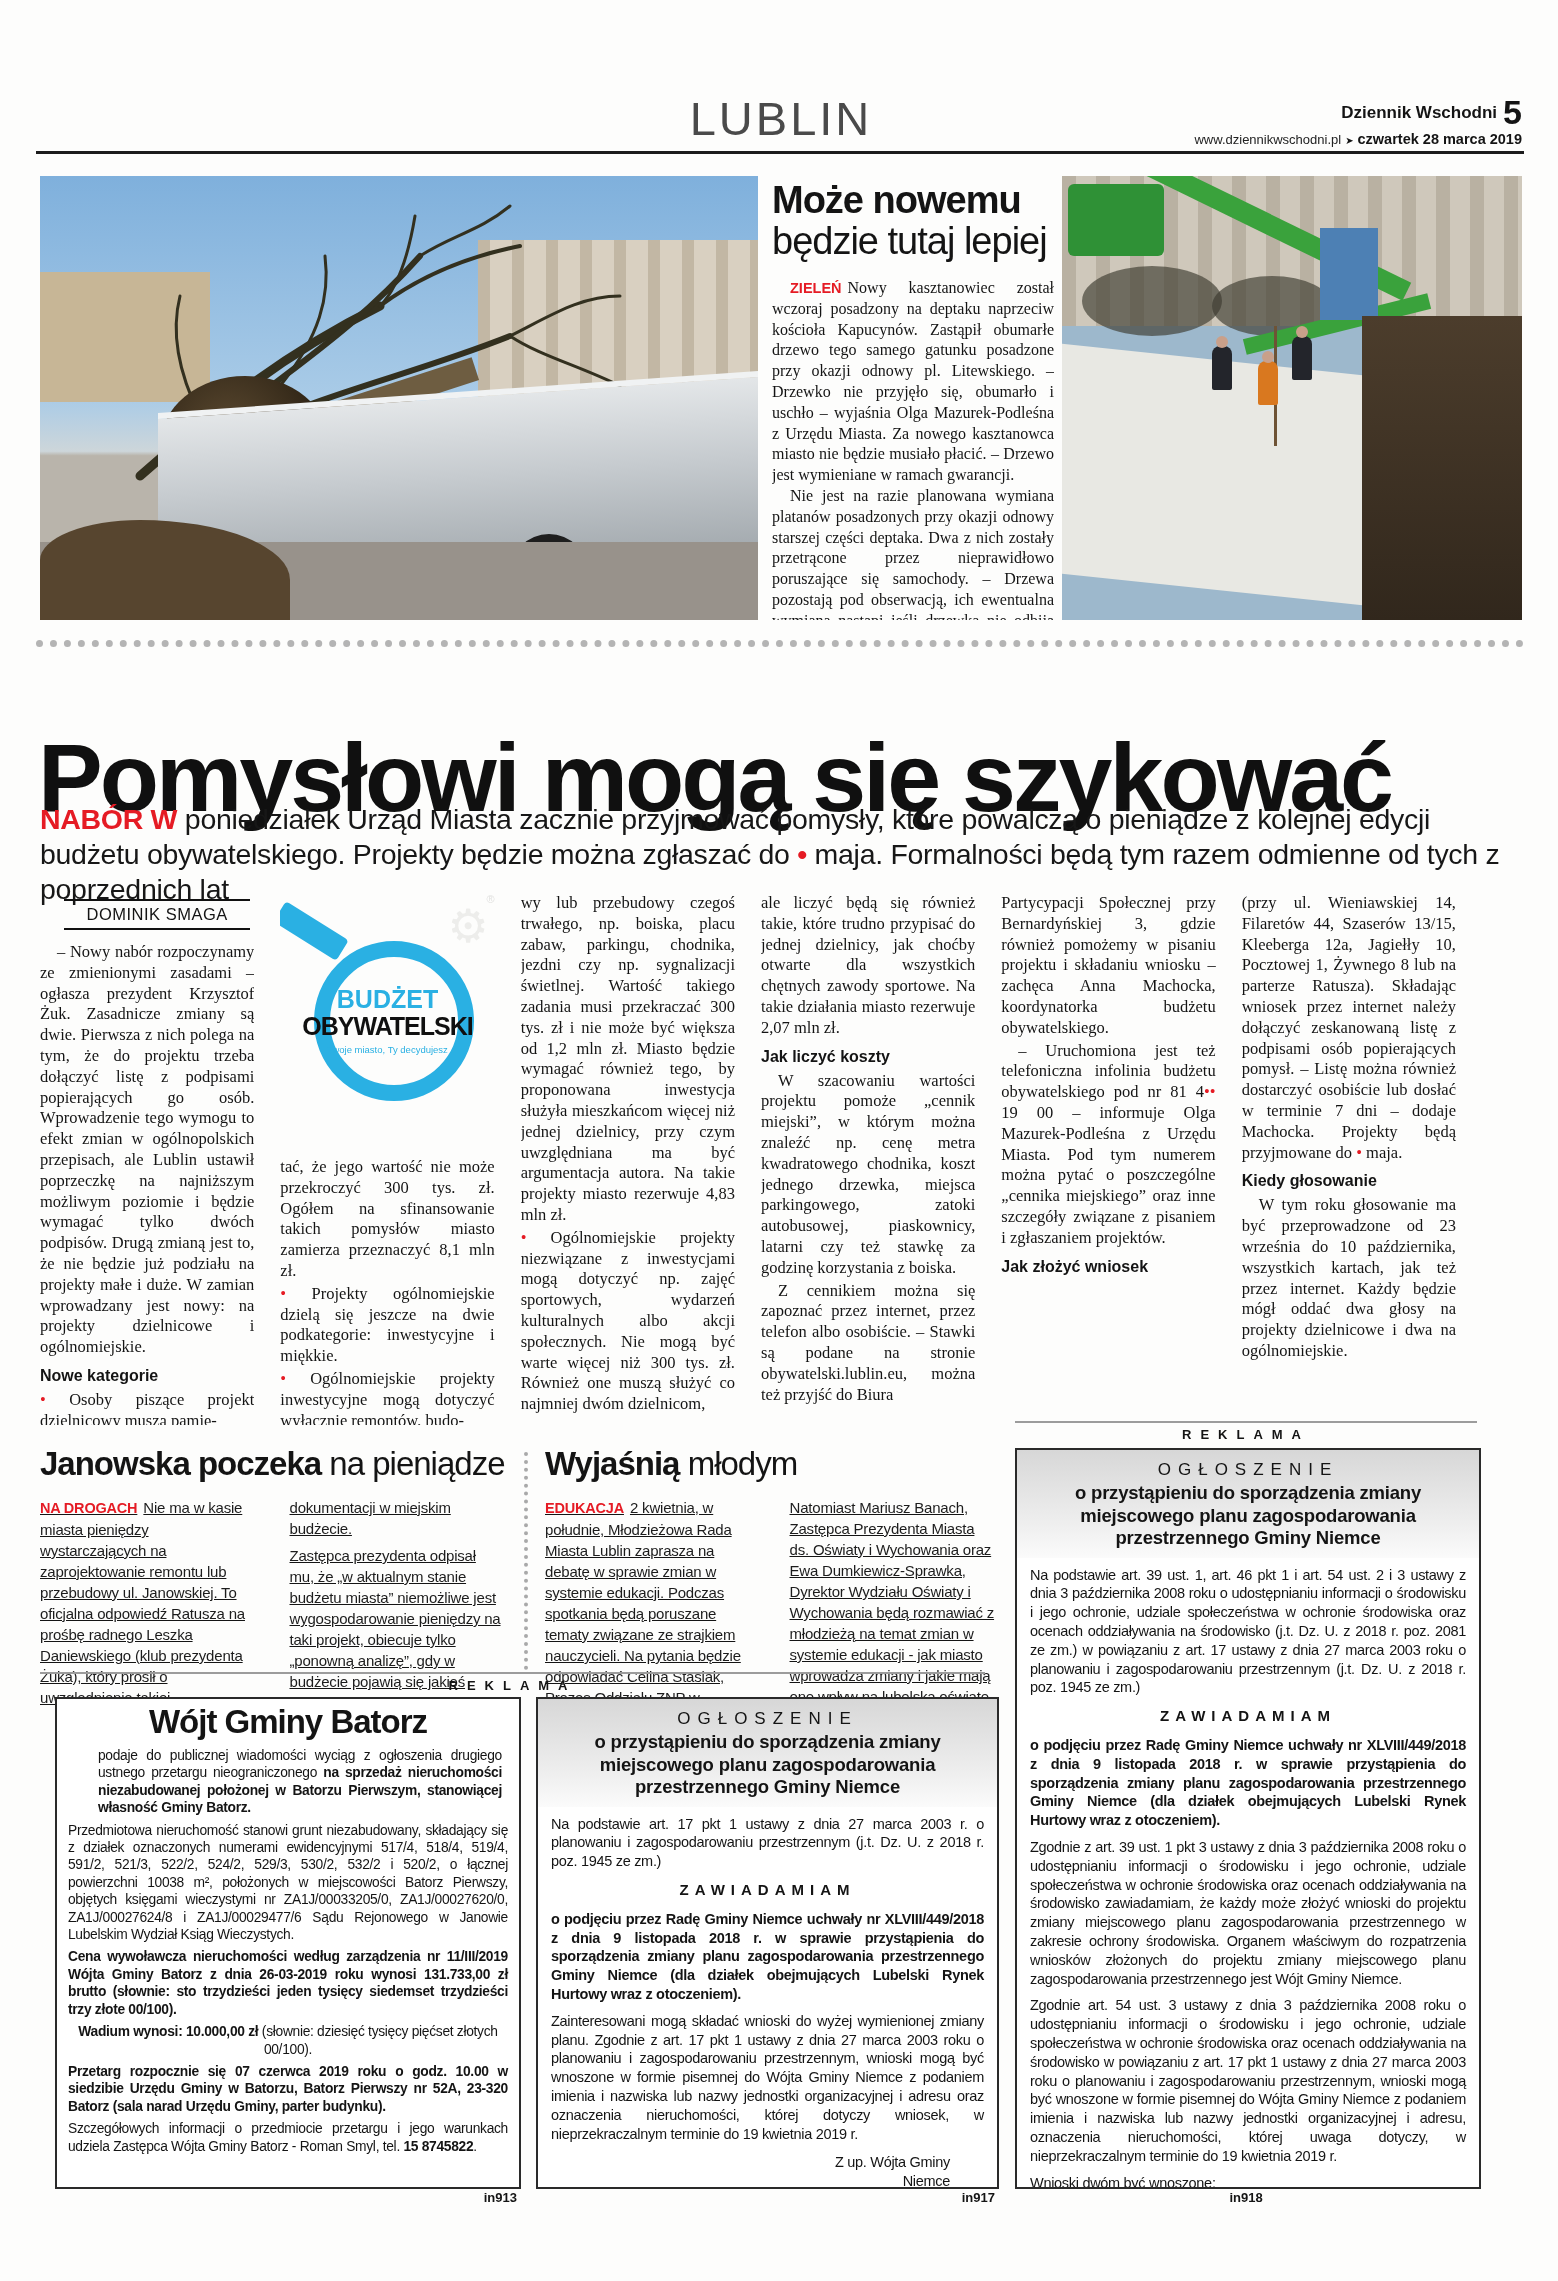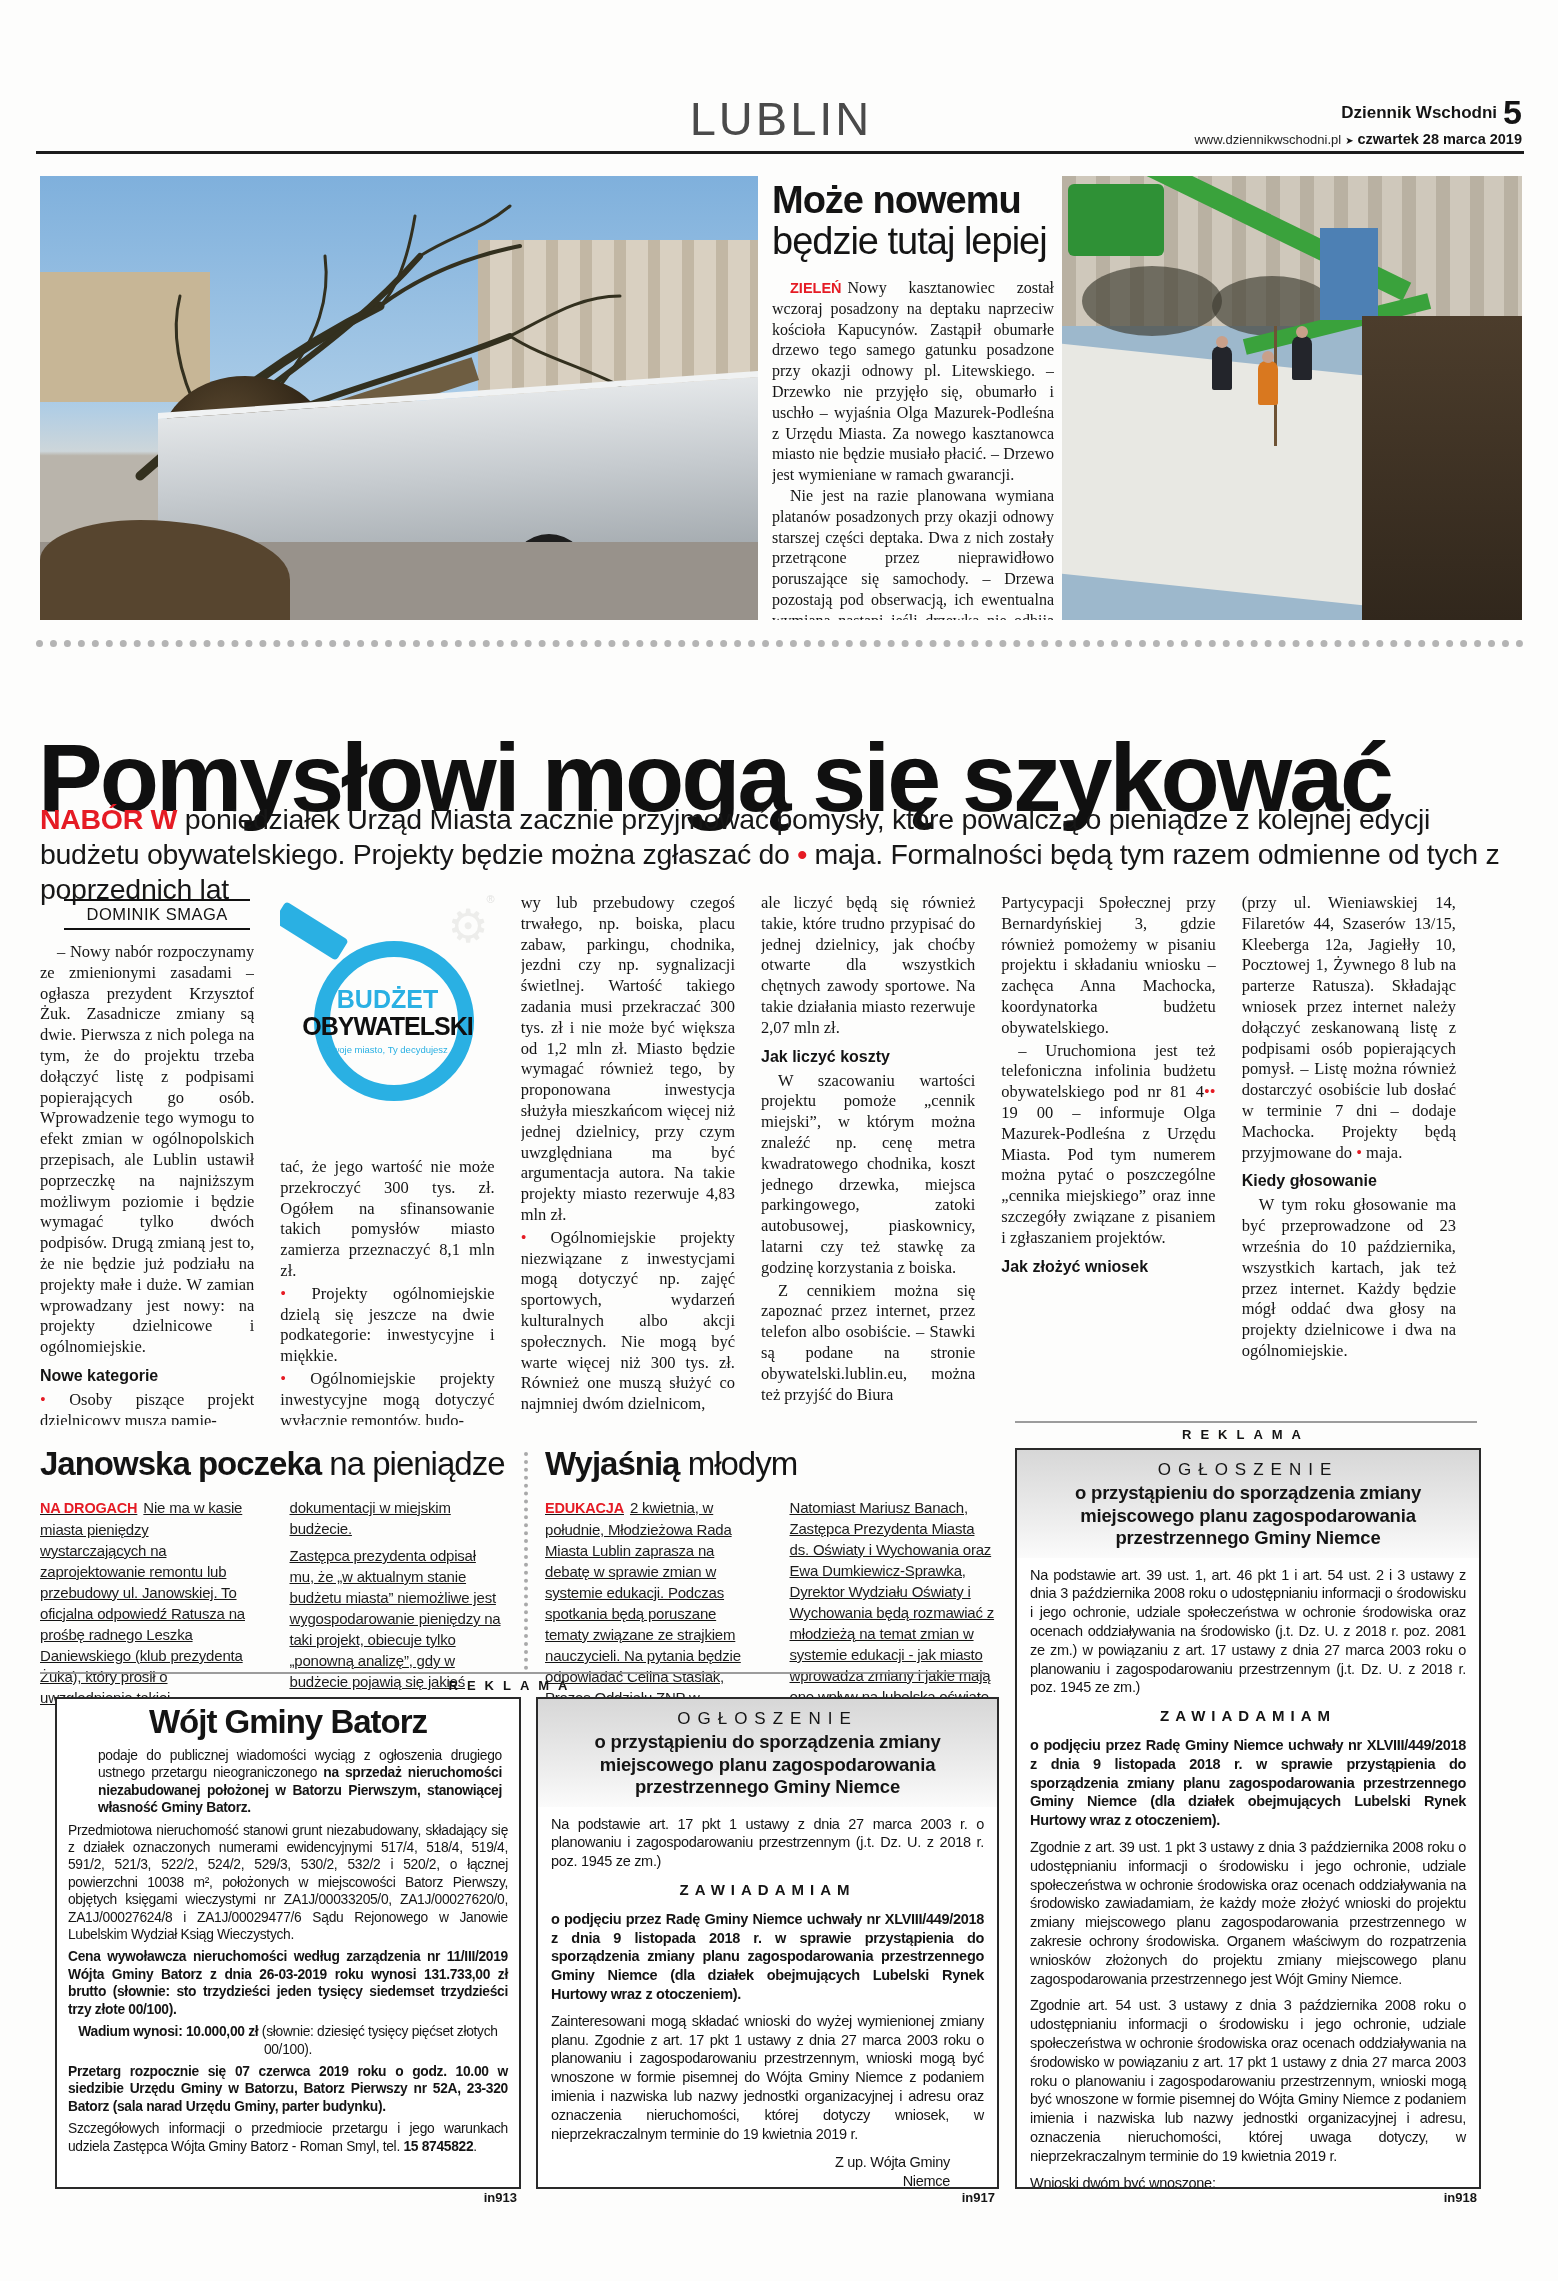--- a/index.html
+++ b/index.html
@@ -320,15 +320,15 @@
     <div class="adbody">
       <p>Na podstawie art. 39 ust. 1, art. 46 pkt 1 i art. 54 ust. 2 i 3 ustawy z dnia 3 października 2008 roku o udostępnianiu informacji o środowisku i jego ochronie, udziale społeczeństwa w ochronie środowiska oraz ocenach oddziaływania na środowisko (j.t. Dz. U. z 2018 r. poz. 2081 ze zm.) w powiązaniu z art. 17 ustawy z dnia 27 marca 2003 roku o planowaniu i zagospodarowaniu przestrzennym (j.t. Dz. U. z 2018 r. poz. 1945 ze zm.)</p>
       <div class="zaw">ZAWIADAMIAM</div>
       <p class="adb-bold">o podjęciu przez Radę Gminy Niemce uchwały nr XLVIII/449/2018 z dnia 9 listopada 2018 r. w sprawie przystąpienia do sporządzenia zmiany planu zagospodarowania przestrzennego Gminy Niemce (dla działek obejmujących Lubelski Rynek Hurtowy wraz z otoczeniem).</p>
       <p>Zgodnie z art. 39 ust. 1 pkt 3 ustawy z dnia 3 października 2008 roku o udostępnianiu informacji o środowisku i jego ochronie, udziale społeczeństwa w ochronie środowiska oraz ocenach oddziaływania na środowisko zawiadamiam, że każdy może złożyć wnioski do projektu zmiany miejscowego planu zagospodarowania przestrzennego w zakresie ochrony środowiska. Organem właściwym do rozpatrzenia wniosków złożonych do projektu zmiany miejscowego planu zagospodarowania przestrzennego jest Wójt Gminy Niemce.</p>
       <p>Zgodnie art. 54 ust. 3 ustawy z dnia 3 października 2008 roku o udostępnianiu informacji o środowisku i jego ochronie, udziale społeczeństwa w ochronie środowiska oraz ocenach oddziaływania na środowisko w powiązaniu z art. 17 pkt 1 ustawy z dnia 27 marca 2003 roku o planowaniu i zagospodarowaniu przestrzennym, wnioski mogą być wnoszone w formie pisemnej do Wójta Gminy Niemce z podaniem imienia i nazwiska lub nazwy jednostki organizacyjnej i adresu, oznaczenia nieruchomości, której uwaga dotyczy, w nieprzekraczalnym terminie do 19 kwietnia 2019 r.</p>
       <p style="margin-bottom:0;">Wnioski dwóm być wnoszone:</p>
 
     </div>
   </div>
-  <div class="adid" style="left:1015px;top:2190px;width:462px;text-align:right;">in918</div>
+  <div class="adid" style="left:1015px;top:2190px;width:462px;text-align:center;">in918</div>
 
 </div>
 
 </body></html>

